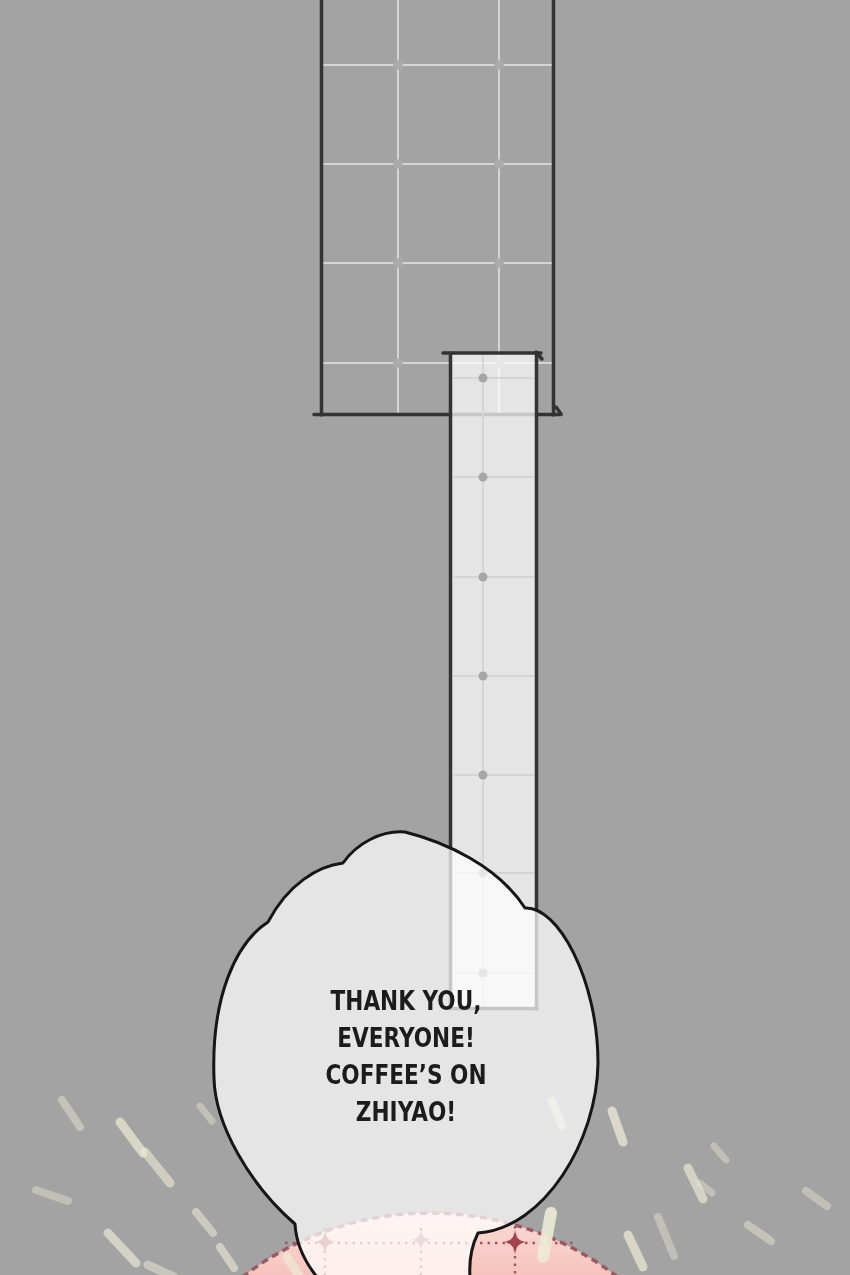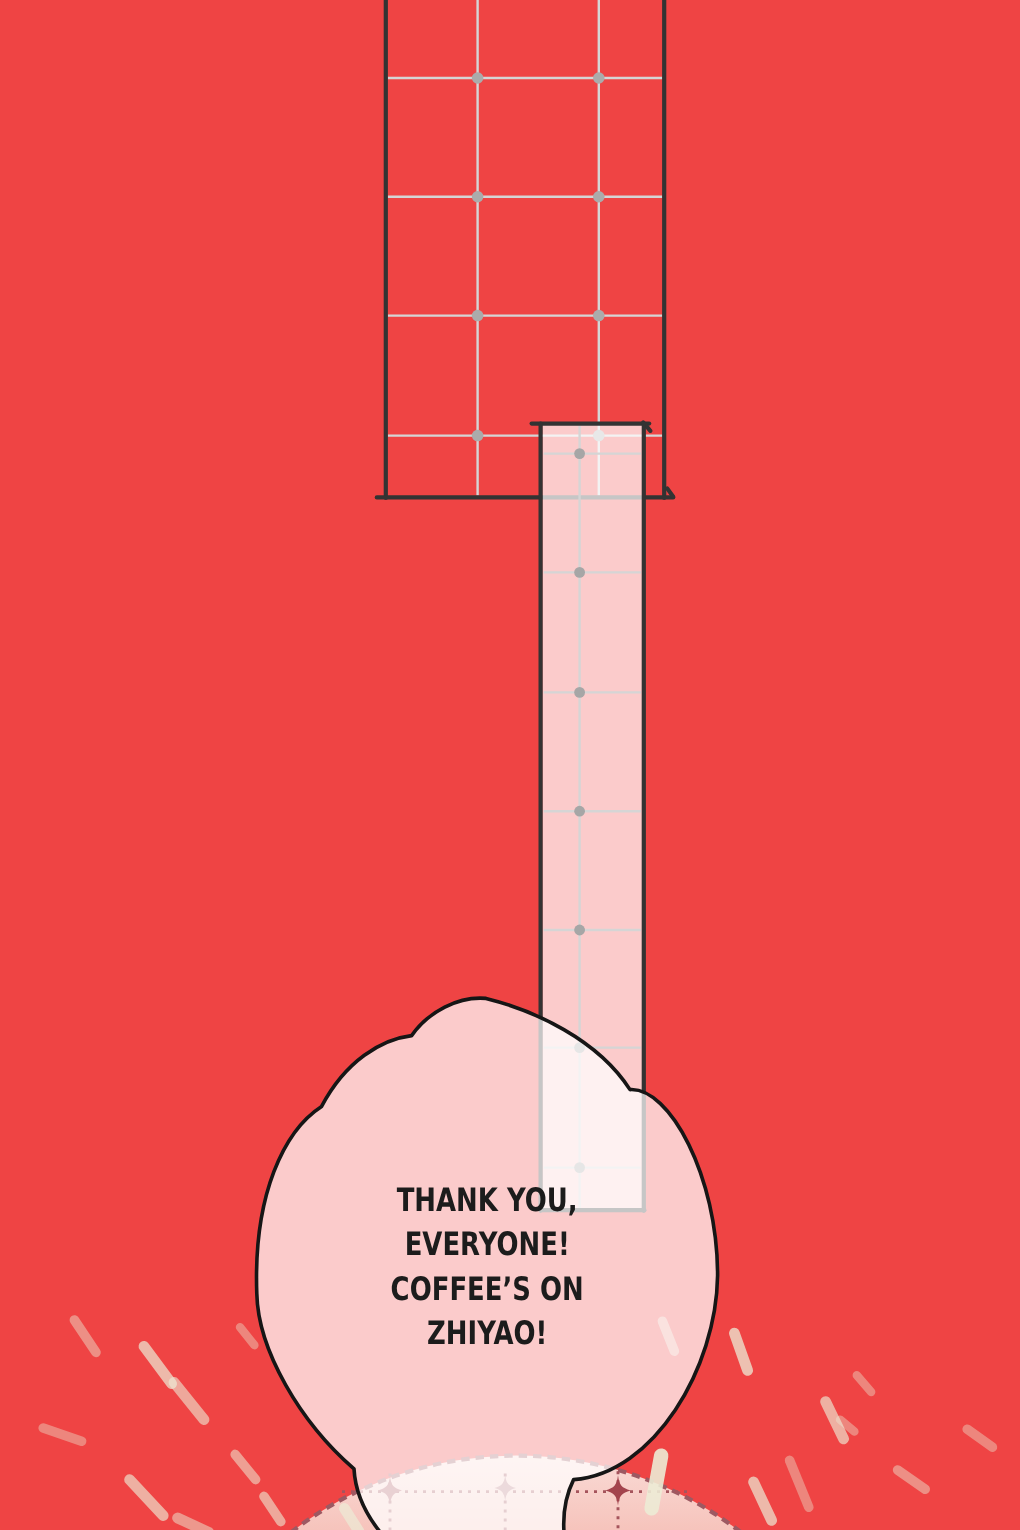--- a/index.html
+++ b/index.html
@@ -1,21 +1,21 @@
 <!DOCTYPE html>
 <html><head>
 <meta charset="utf-8">
 <style>
   html, body { margin: 0; padding: 0; background: #ffffff; }
   .page {
     position: relative;
     width: 850px;
     height: 1275px;
     overflow: hidden;
-    background: #ef4444;
+    background: #a3a3a3;
     font-family: "DejaVu Sans", sans-serif;
   }
   .scene-svg { position: absolute; left: 0; top: 0; }
   .bubble-text {
     position: absolute;
     left: 0; top: 982px;
     width: 850px;
     text-align: center;
     pointer-events: none;
   }

